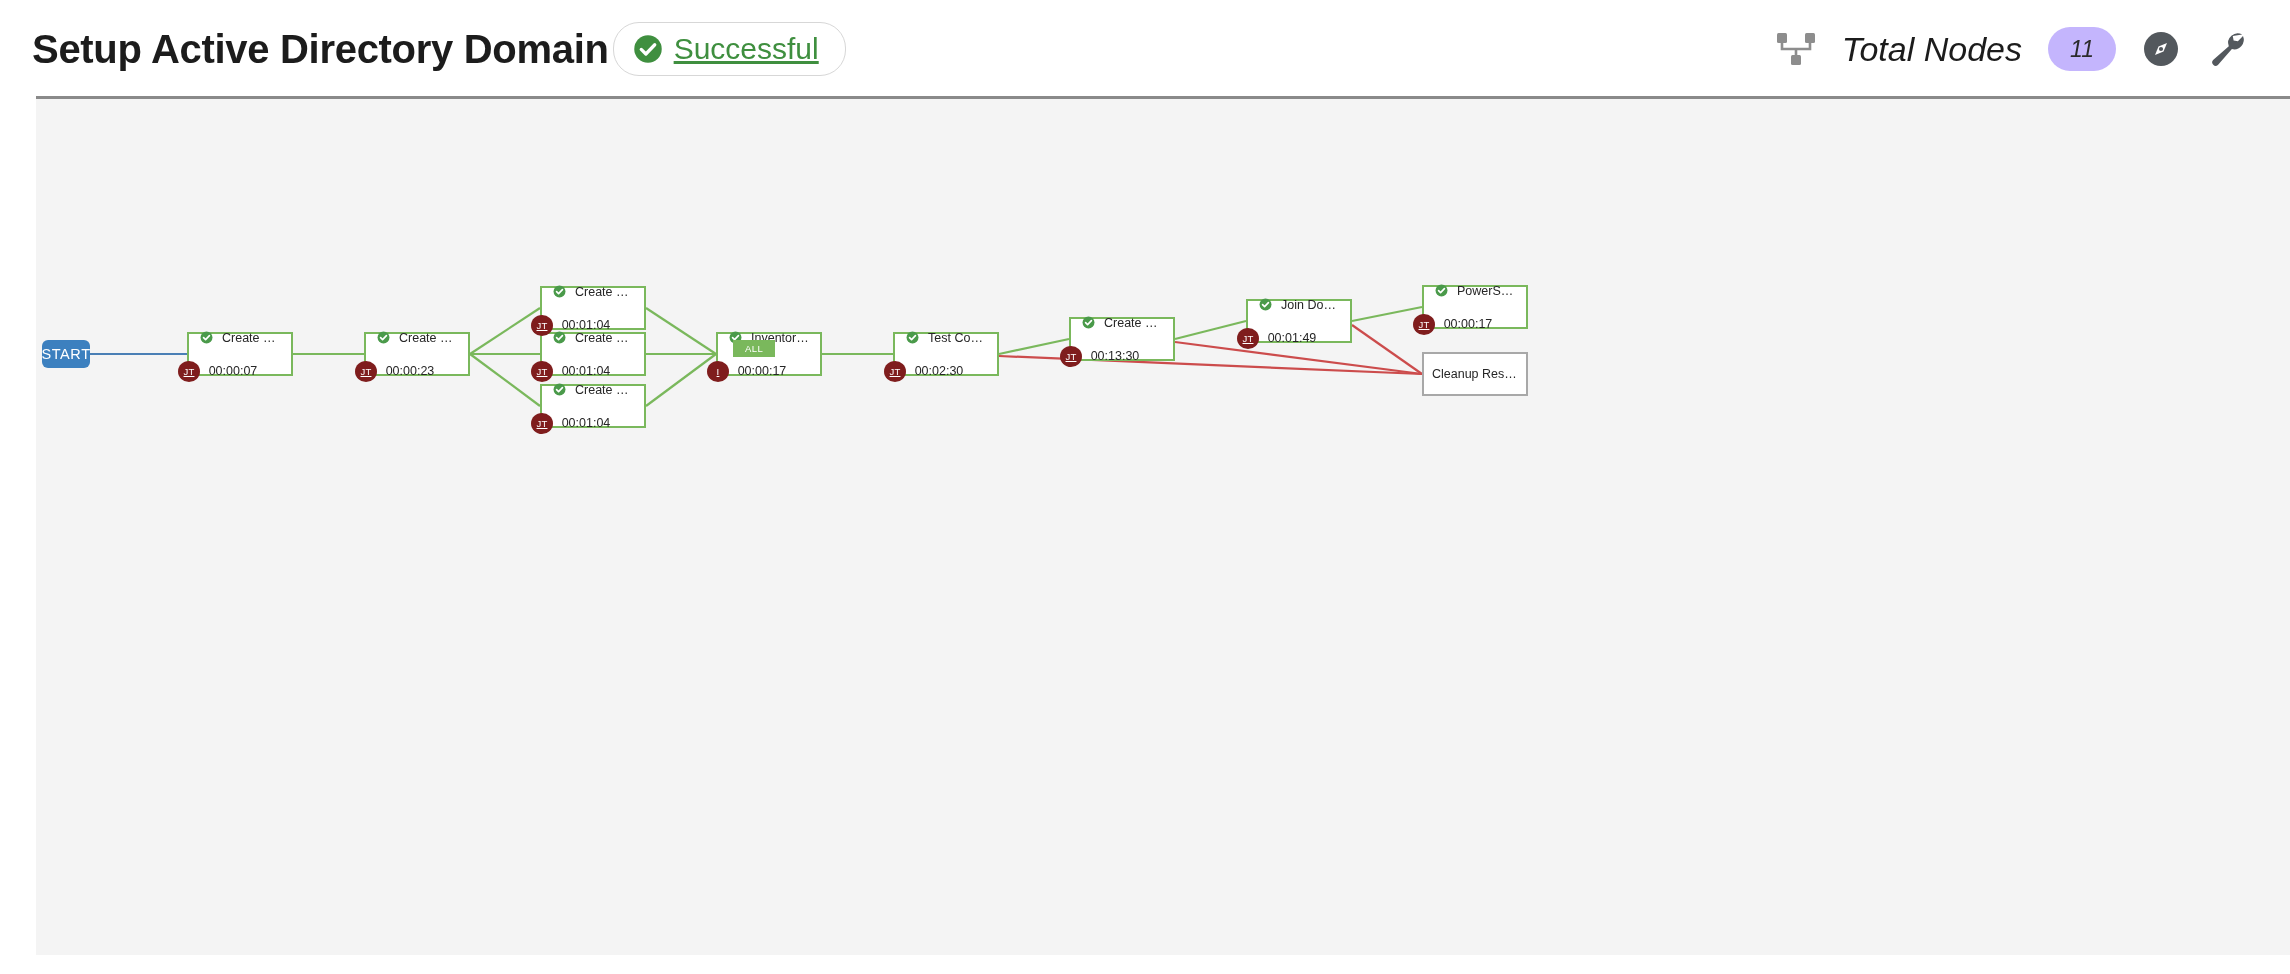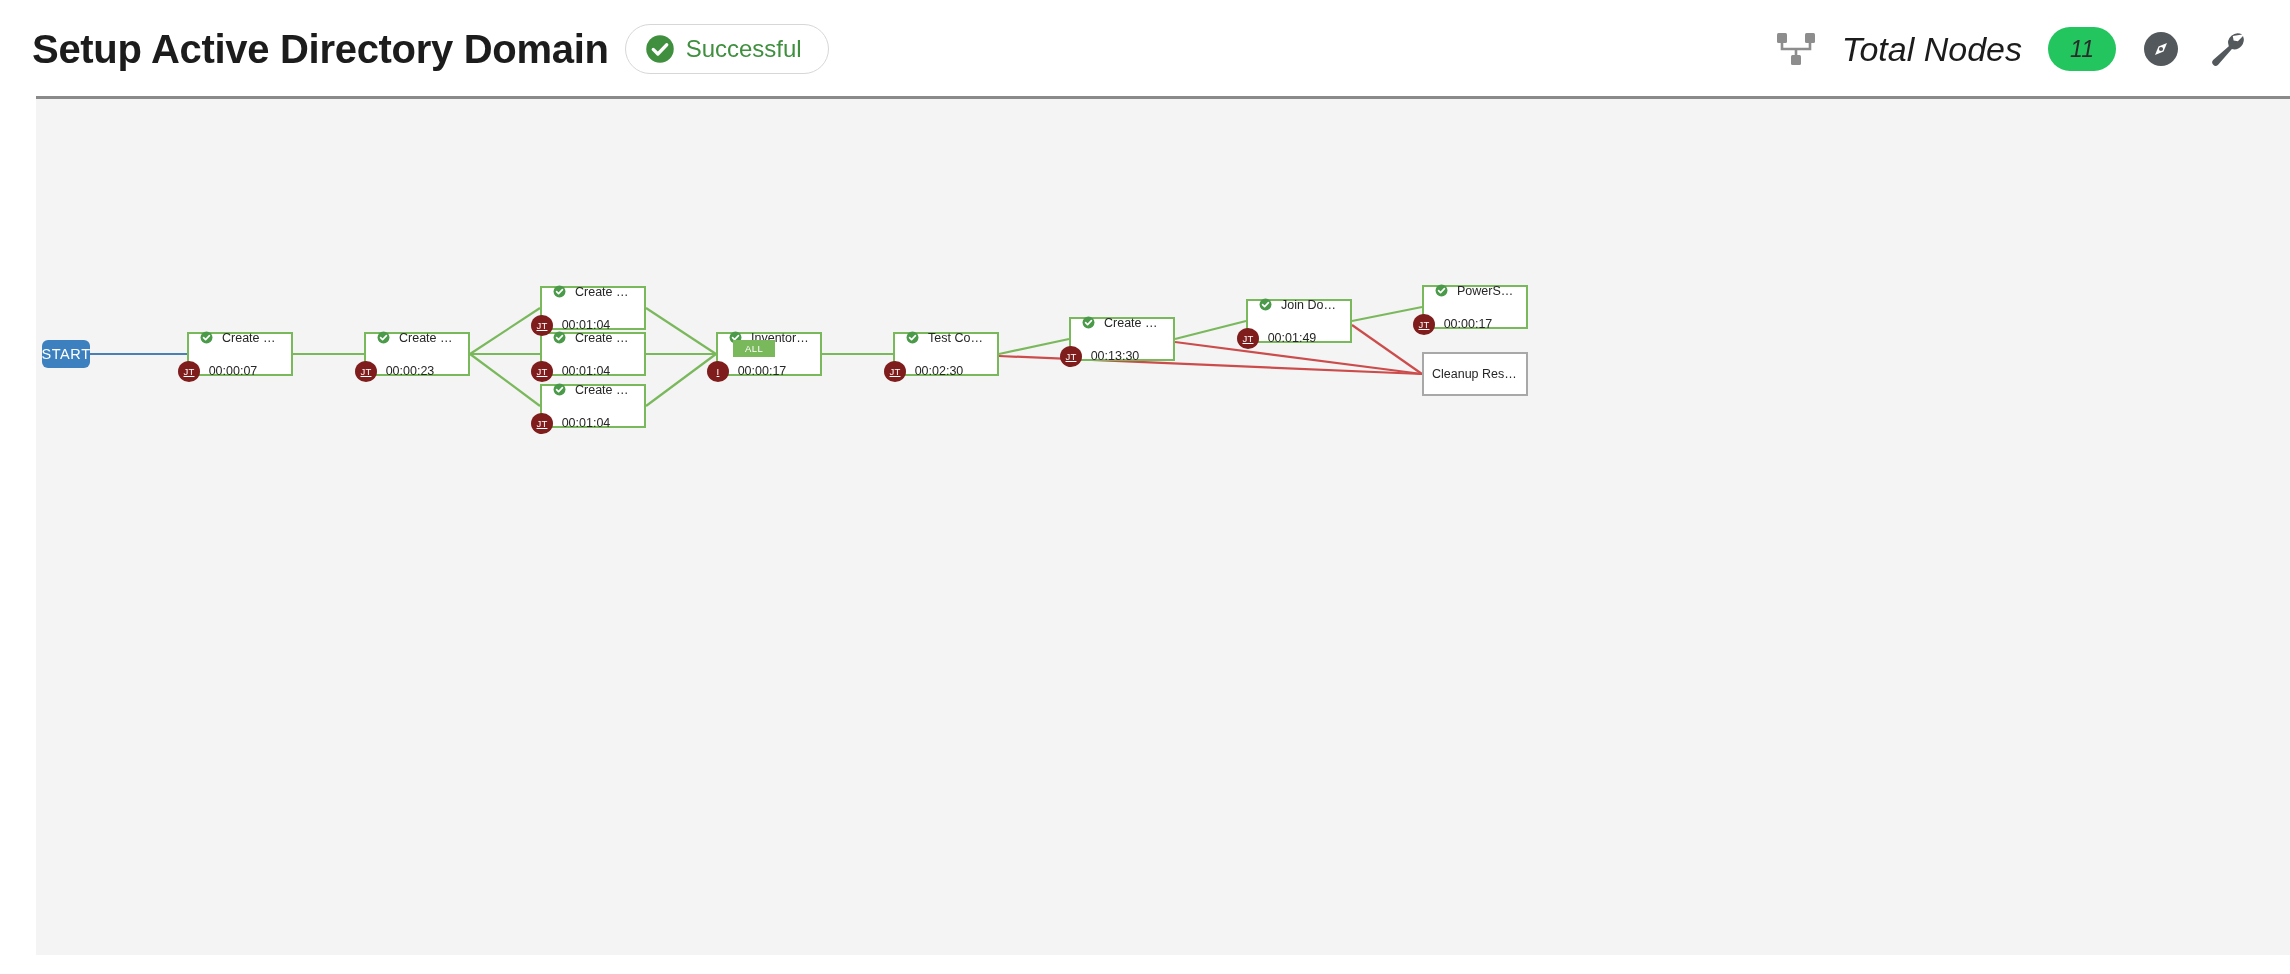--- a/index.html
+++ b/index.html
@@ -18,42 +18,43 @@
     left: 0; top: 0;
     width: 2290px; height: 98px;
     background: #ffffff;
     display: flex;
     align-items: center;
   }
   #header-left {
     display: flex;
     align-items: center;
     margin-left: 32px;
-    gap: 16px;
+    gap: 4px;
   }
   #page-title {
     font-size: 40px;
     font-weight: bold;
     color: #1c1c1c;
     letter-spacing: -0.3px;
     white-space: nowrap;
   }
   #status-badge {
     display: flex;
     align-items: center;
     gap: 11px;
     border: 1px solid #d7d7d7;
     border-radius: 26px;
     padding: 9px 26px 9px 19px;
     background: #ffffff;
   }
   #status-badge .sb-label {
-    font-size: 24px;
+    font-size: 30px;
     color: #3f8f3f;
     white-space: nowrap;
+    text-decoration: underline;
   }
   .check-circle {
     width: 30px; height: 30px;
     flex: 0 0 30px;
     display: block;
   }
 
   #header-right {
     margin-left: auto;
     margin-right: 42px;
@@ -62,21 +63,21 @@
     gap: 26px;
     font-style: italic;
   }
   #nodes-label {
     font-size: 34px;
     color: #1c1c1c;
     white-space: nowrap;
     font-weight: 400;
   }
   #nodes-count {
-    background: #22c55e;
+    background: #c4b5fd;
     border-radius: 22px;
     min-width: 68px;
     height: 44px;
     display: flex;
     align-items: center;
     justify-content: center;
     font-size: 23px;
     color: #2b2b2b;
     padding: 0 18px;
   }

